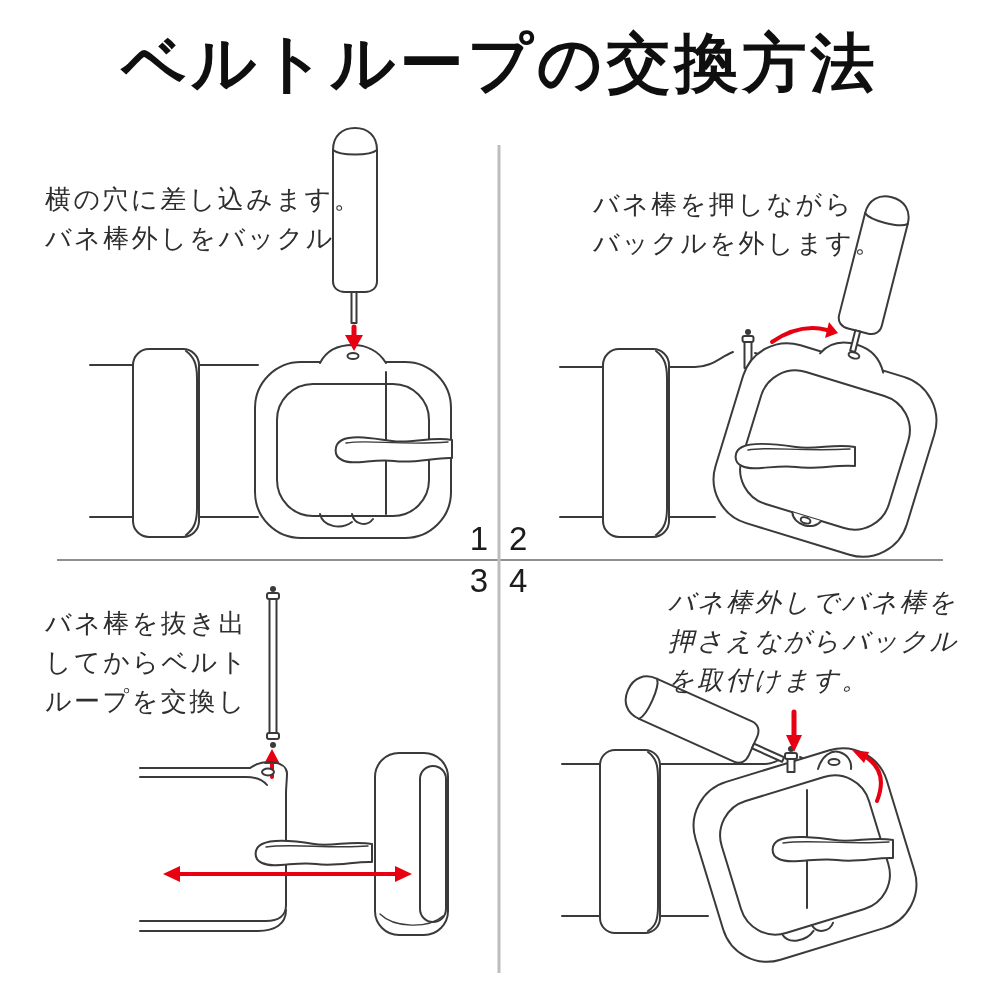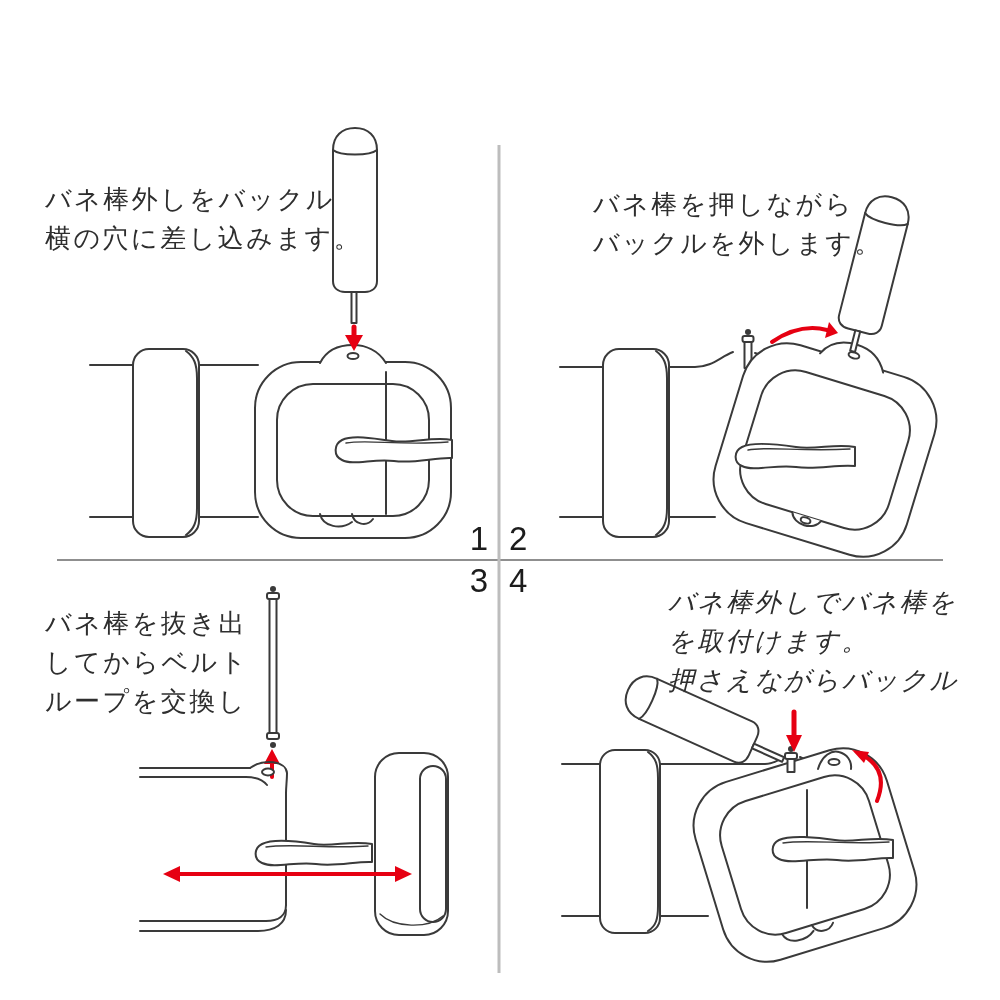--- a/index.html
+++ b/index.html
@@ -185,41 +185,42 @@
           <polygon points="786,735 802,735 794,752" fill="#e60012" stroke="none"></polygon>
         </g>
         <g stroke="#e60012">
           <path d="M877,801 Q890,768 860,754" stroke-width="4"></path>
           <polygon points="852,750 869,752 864,763" fill="#e60012" stroke="none"></polygon>
         </g>
       </g>
     </g>
   </svg>
 
+  <div class="title">ベルトループの交換方法</div>
 
   <div class="instr" id="instr1">
+    <div>横の穴に差し込みます。</div>
     <div>バネ棒外しをバックル</div>
-    <div>横の穴に差し込みます。</div>
   </div>
 
   <div class="instr" id="instr2">
     <div>バネ棒を押しながら</div>
     <div>バックルを外します。</div>
   </div>
 
   <div class="instr" id="instr3">
     <div>バネ棒を抜き出</div>
     <div>してからベルト</div>
     <div>ループを交換し</div>
   </div>
 
   <div class="instr" id="instr4">
     <div>バネ棒外しでバネ棒を</div>
+    <div>押さえながらバックル</div>
     <div>を取付けます。</div>
-    <div>押さえながらバックル</div>
   </div>
 
   <div class="num r" id="num1">1</div>
   <div class="num" id="num2">2</div>
   <div class="num r" id="num3">3</div>
   <div class="num" id="num4">4</div>
 
 </div>
 
 </body></html>

